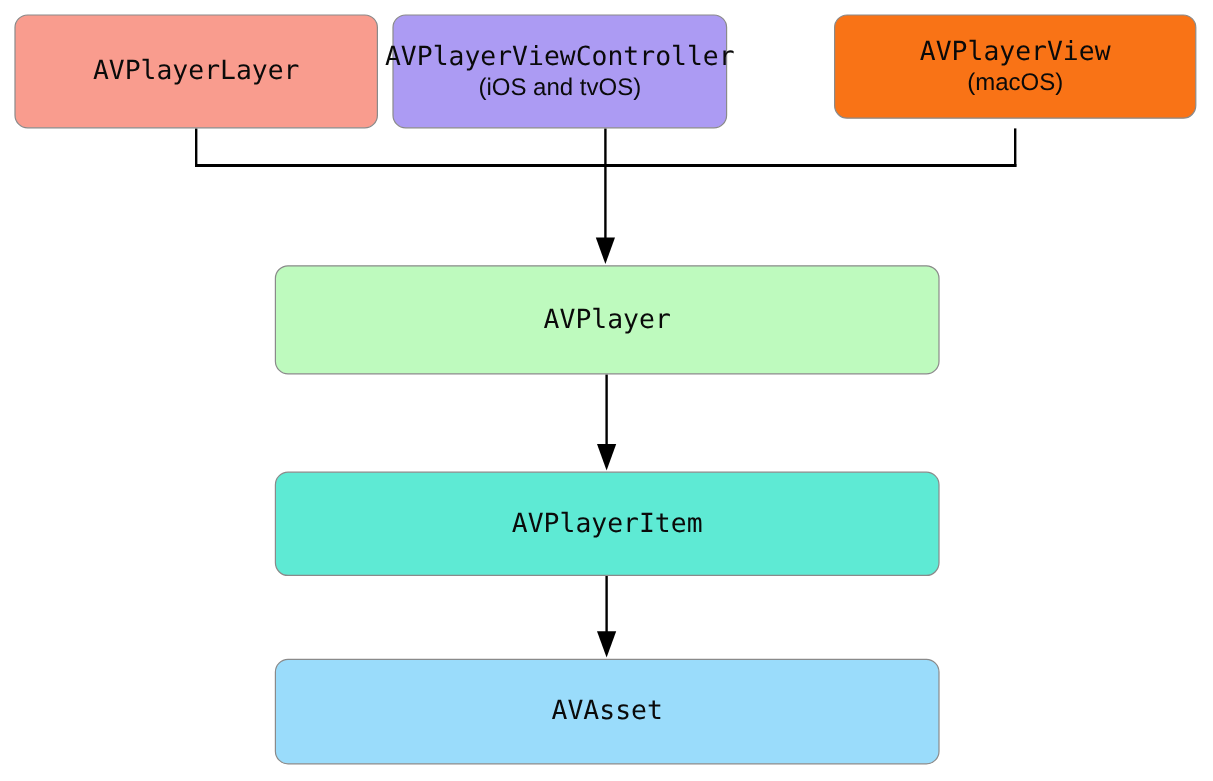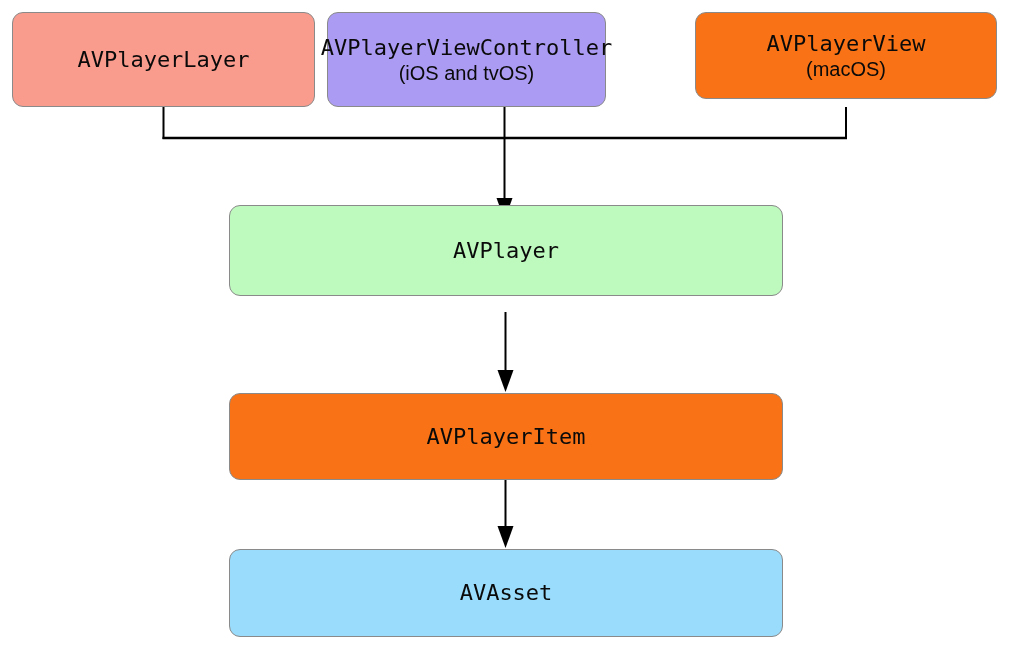--- a/index.html
+++ b/index.html
@@ -88,25 +88,25 @@
   <div class="node" style="left: 327px; top: 12px; width: 279px; height: 95px; background: rgb(172, 155, 243);">
     <div class="label">AVPlayerViewController</div>
     <div class="sublabel">(iOS and tvOS)</div>
   </div>
 
   <div class="node" style="left: 695px; top: 12px; width: 302px; height: 87px; background: #f97316;">
     <div class="label">AVPlayerView</div>
     <div class="sublabel">(macOS)</div>
   </div>
 
-  <div class="node" style="left: 229px; top: 205px; width: 554px; height: 91px; background: rgb(190, 250, 190);">
+  <div class="node" style="left: 229px; top: 221px; width: 554px; height: 91px; background: rgb(190, 250, 190);">
     <div class="label">AVPlayer</div>
   </div>
 
-  <div class="node" style="left: 229px; top: 393px; width: 554px; height: 87px; background: #f97316;">
+  <div class="node" style="left: 229px; top: 393px; width: 554px; height: 87px; background: #5eead4;">
     <div class="label">AVPlayerItem</div>
   </div>
 
   <div class="node" style="left: 229px; top: 549px; width: 554px; height: 88px; background: rgb(154, 220, 251);">
     <div class="label">AVAsset</div>
   </div>
 
 </div>
 
 </body></html>

